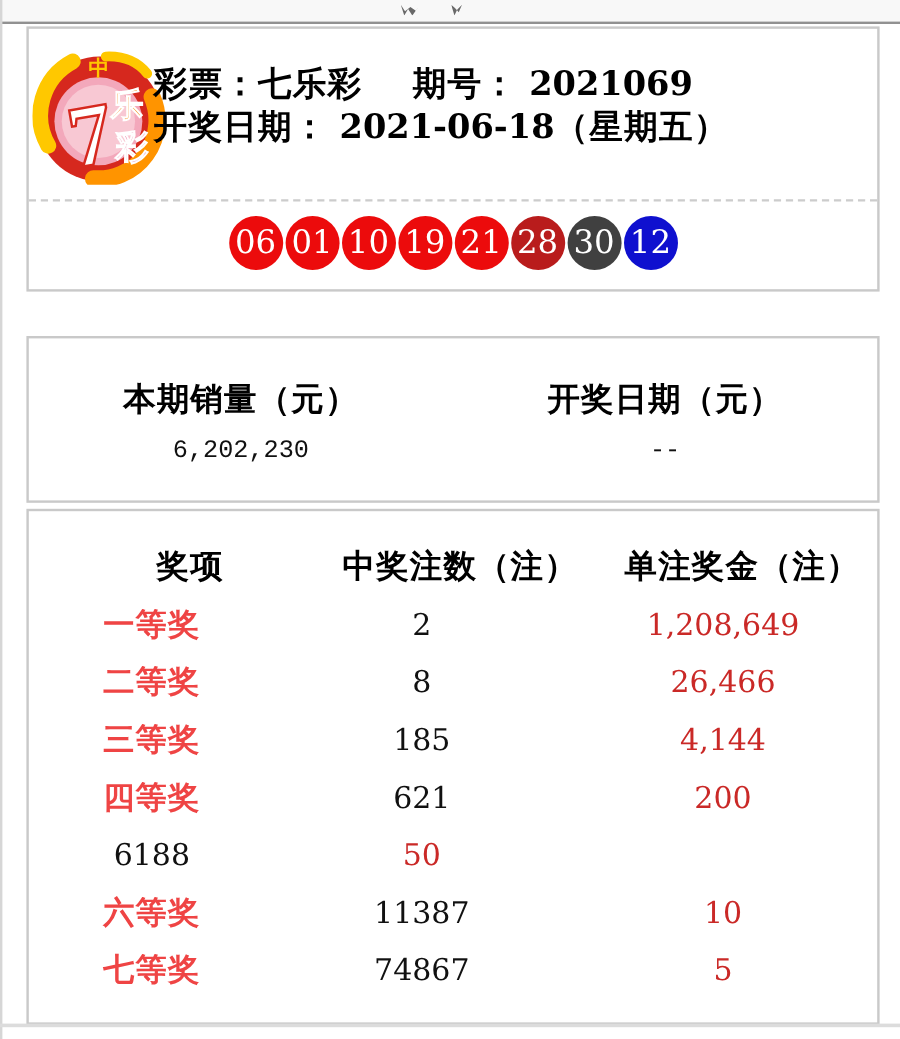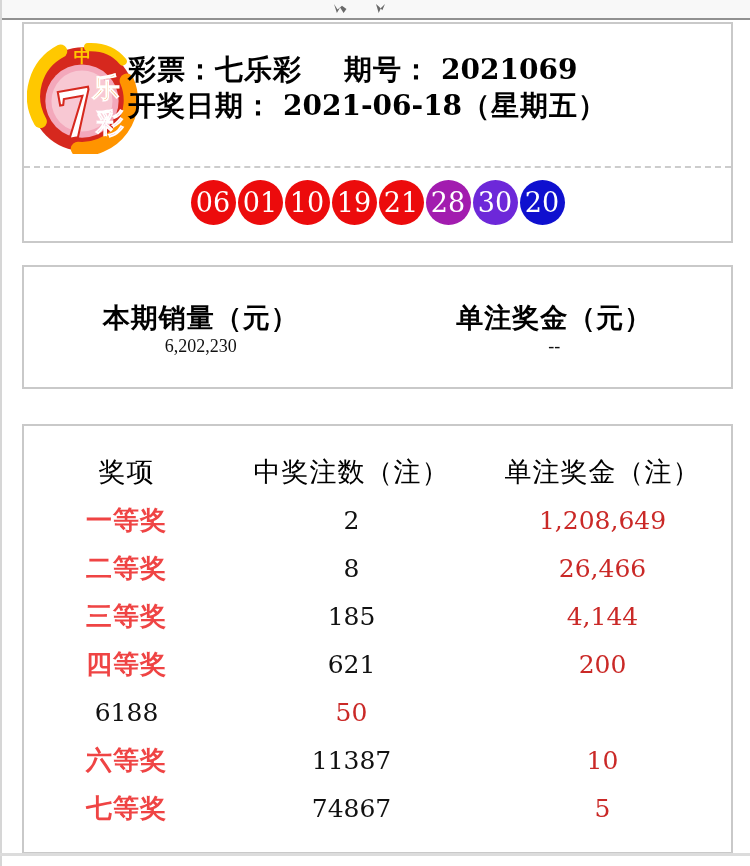--- a/index.html
+++ b/index.html
@@ -24,30 +24,30 @@
                color:#000; letter-spacing:1px; line-height:36px; white-space:nowrap; }
   .num-serif { font-family:"DejaVu Serif", serif; font-weight:600; letter-spacing:0; }
   .issue-gap { margin-left:42px; }
   .val-gap   { margin-left:10px; }
   .dash-sep  { position:absolute; left:0; right:0; top:142px; border-top:2px dashed #cccccc; }
   .balls-row { position:absolute; left:0; right:0; top:156px; display:flex; justify-content:center; gap:2px; }
   .ball { width:45px; height:45px; border-radius:50%; color:#ffffff; text-align:center;
           line-height:46px; font-size:27px; font-family:"DejaVu Serif", serif; }
 
   
-  .card2 { top:265px; height:124px; display:flex; }
+  .card2 { top:280px; height:139px; display:flex; }
   .stat-col { flex:1; text-align:center; }
   .stat-label { margin-top:33px; font-size:27px; font-weight:700; color:#000; letter-spacing:1px; }
-  .stat-value { font-size:18px; font-family:Liberation Serif, serif; color:#111; }
+  .stat-value { margin-top:14px; font-size:21px; font-family:Liberation Mono, monospace; color:#111; }
 
   
   .card3 { top:424px; height:430px; }
   .tgrid { display:grid; grid-template-columns:205px 245px 1fr; align-items:center;
            height:48px; text-align:center; }
-  .thead { margin-top:22px; font-size:27px; font-weight:400; color:#000; letter-spacing:1px; }
+  .thead { margin-top:22px; font-size:27px; font-weight:700; color:#000; letter-spacing:1px;padding-left:32px; }
   .trow .c1 { font-size:26px; font-weight:700; color:#ef4444; letter-spacing:1px; }
   .trow .c2 { font-size:25px; font-family:"DejaVu Serif", serif; color:#111; }
   .trow .c3 { font-size:25px; font-family:"DejaVu Serif", serif; color:var(--prize-red,#ca2927); }
 </style>
 </head>
 <body>
 
 <div class="top-strip">
   <span class="artifact a1"></span>
   <span class="artifact a2"></span>
@@ -81,33 +81,33 @@
   </div>
 
   <div class="dash-sep"></div>
 
   <div class="balls-row">
       <div class="ball" style="background: rgb(236, 11, 12);">06</div>
       <div class="ball" style="background: rgb(236, 11, 12);">01</div>
       <div class="ball" style="background: rgb(236, 11, 12);">10</div>
       <div class="ball" style="background: rgb(236, 11, 12);">19</div>
       <div class="ball" style="background: rgb(236, 11, 12);">21</div>
-      <div class="ball" style="background: #a21caf;">28</div>
-      <div class="ball" style="background: #6d28d9;">30</div>
-      <div class="ball" style="background: rgb(15, 16, 207);">20</div>
+      <div class="ball" style="background: #b91c1c;">28</div>
+      <div class="ball" style="background: #404040;">30</div>
+      <div class="ball" style="background: rgb(15, 16, 207);">12</div>
     </div>
 </div>
 
 <div class="card card2">
   <div class="stat-col">
     <div class="stat-label">本期销量（元）</div>
     <div class="stat-value">6,202,230</div>
   </div>
   <div class="stat-col">
-    <div class="stat-label">单注奖金（元）</div>
+    <div class="stat-label">开奖日期（元）</div>
     <div class="stat-value">--</div>
   </div>
 </div>
 
 <div class="card card3">
   <div class="tgrid thead">
     <div>奖项</div>
     <div>中奖注数（注）</div>
     <div>单注奖金（注）</div>
   </div>

